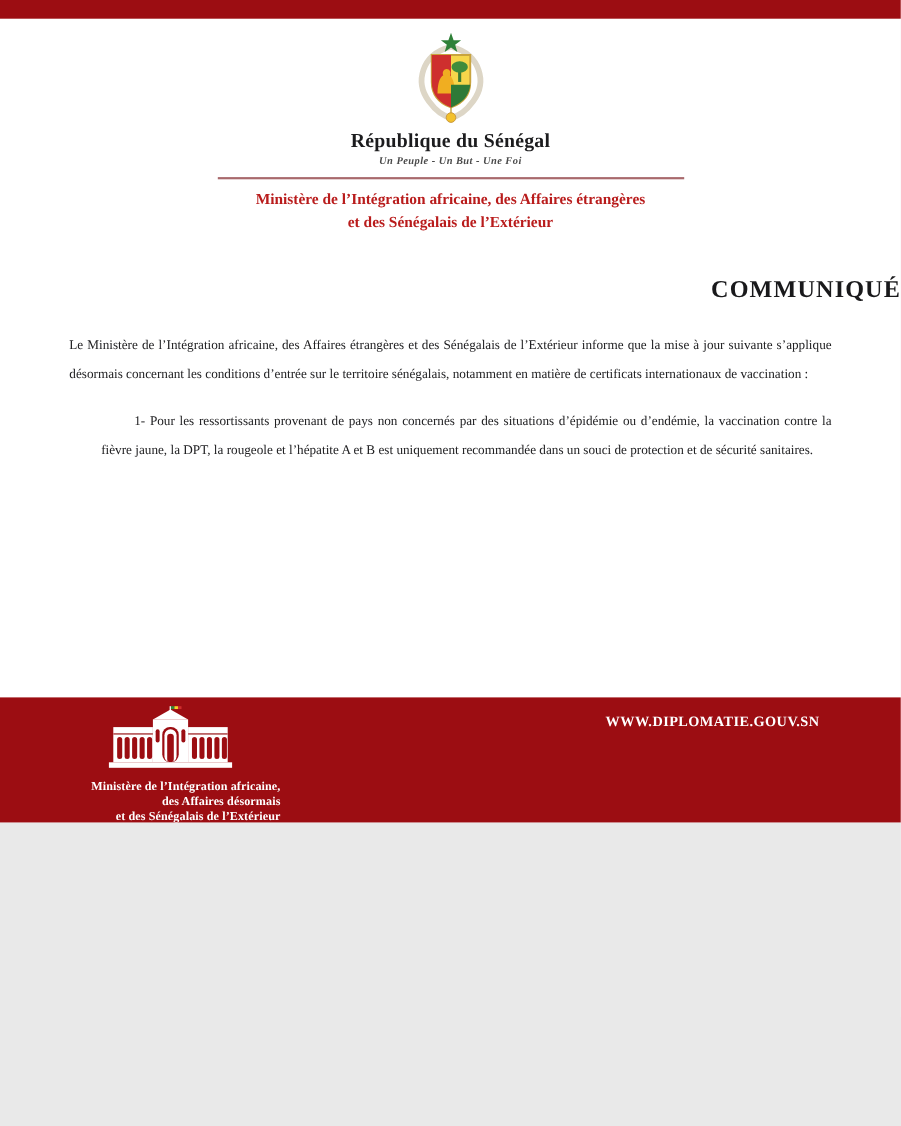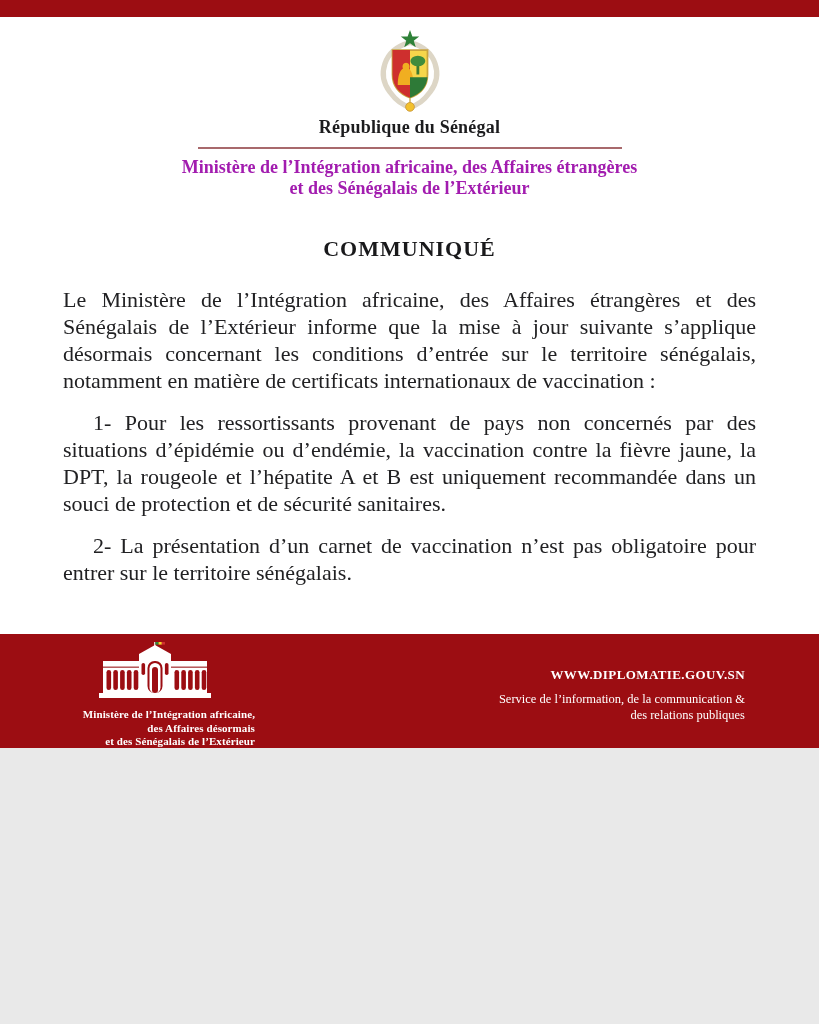--- a/index.html
+++ b/index.html
@@ -6,37 +6,37 @@
   .page{
     position:relative;width:819px;height:748px;margin:0 auto;background:#ffffff;
     font-family:Liberation Serif, serif;color:#1d1d1f;overflow:hidden;
   }
   .topbar{height:17px;background:#9c0d12;}
   .header{text-align:center;}
   .emblem{margin-top:12px;display:inline-block;line-height:0;}
   .country{font-size:18px;font-weight:bold;letter-spacing:.2px;color:#1c1c1e;margin-top:0px;}
   .motto{font-size:9.5px;font-weight:bold;font-style:italic;color:#4a4a4a;margin-top:3px;letter-spacing:.4px;}
   .sep{width:424px;height:2px;background:#a8696c;margin:9px auto 0;}
-  .ministry{margin-top:8px;font-size:18px;font-weight:bold;line-height:21px;color:#a21caf;}
-  .doc-title{text-align:center;margin-top:37px;font-size:22px;font-weight:bold;letter-spacing:1px;color:#19191b;}
+  .ministry{margin-top:8px;font-size:14px;font-weight:bold;line-height:21px;color:#b91c1c;}
+  .doc-title{text-align:right;margin-top:37px;font-size:22px;font-weight:bold;letter-spacing:1px;color:#19191b;}
   .body-text{margin:24px 63px 0;}
   .body-text p{
-    margin:0 0 15px 0;font-size:22px;line-height:27px;text-align:justify;color:#212123;
+    margin:0 0 15px 0;font-size:12px;line-height:27px;text-align:justify;color:#212123;
   }
-  .body-text p.indented{text-indent:30px;}
+  .body-text p.indented{text-indent:30px;margin-left:29px;}
   .dateline{
     position:absolute;top:840px;right:73px;font-size:17.5px;font-weight:bold;color:#151517;
   }
   .footer{
     position:absolute;left:0;bottom:0;width:819px;height:114px;background:#9c0d12;color:#ffffff;
   }
   .footer-left{position:absolute;left:55px;top:7px;width:200px;text-align:center;}
   .footer-left .building{line-height:0;}
   .footer-ministry{margin-top:3px;font-size:11px;font-weight:bold;line-height:13.5px;letter-spacing:.1px;text-align:right;}
-  .footer-right{position:absolute;right:74px;top:33px;text-align:right;}
+  .footer-right{position:absolute;right:74px;top:14px;text-align:right;}
   .website{font-size:13px;font-weight:bold;letter-spacing:.4px;}
   .service{margin-top:8px;font-size:12.5px;line-height:16px;font-weight:400;}
 </style>
 </head>
 <body>
 
 <div class="page">
 
   <div class="topbar"></div>
 
@@ -56,33 +56,33 @@
 
         <path d="M50 55 h20 c-1 12 -9 19.5 -20 23.5 z" fill="#2e7a37"></path>
         <rect x="57.4" y="40" width="3.2" height="12" fill="#3c7a33"></rect>
         <ellipse cx="59" cy="36.5" rx="8.5" ry="6" fill="#3f8c3c"></ellipse>
 
         <line x1="50" y1="79" x2="50" y2="85" stroke="#c9a43e" stroke-width="1.5"></line>
         <circle cx="50" cy="89" r="5" fill="#f3c12c" stroke="#c9973a" stroke-width="1"></circle>
       </svg>
     </span>
     <div class="country">République du Sénégal</div>
+    <div class="motto">Un Peuple - Un But - Une Foi</div>
     <div class="sep"></div>
     <div class="ministry">
       <div>Ministère de l’Intégration africaine, des Affaires étrangères</div>
       <div>et des Sénégalais de l’Extérieur</div>
     </div>
   </div>
 
   <div class="doc-title">COMMUNIQUÉ</div>
 
   <div class="body-text">
     <p>Le Ministère de l’Intégration africaine, des Affaires étrangères et des Sénégalais de l’Extérieur informe  que la mise à jour suivante s’applique désormais concernant les conditions d’entrée sur le territoire sénégalais, notamment en matière de certificats internationaux de vaccination :</p>
     <p class="indented">1- Pour les ressortissants provenant de pays non concernés par des situations d’épidémie ou d’endémie, la vaccination contre la fièvre jaune, la DPT, la rougeole et l’hépatite A et B est uniquement recommandée dans un souci de protection et de sécurité sanitaires.</p>
-    <p class="indented">2- La présentation d’un carnet de vaccination n’est pas obligatoire pour entrer sur le territoire sénégalais.</p>
   </div>
 
   <div class="dateline">Fait à Dakar, le 9 Mars 2034</div>
 
   <div class="footer">
     <div class="footer-left">
       <span class="building">
         <svg width="122" height="60" viewBox="0 0 122 60" xmlns="http://www.w3.org/2000/svg">
 
           <rect x="60.2" y="1" width="1.2" height="10" fill="#ffffff"></rect>
@@ -121,20 +121,16 @@
         </svg>
       </span>
       <div class="footer-ministry">
         <div>Ministère de l’Intégration africaine,</div>
         <div>des Affaires désormais</div>
         <div>et des Sénégalais de l’Extérieur</div>
       </div>
     </div>
     <div class="footer-right">
       <div class="website">WWW.DIPLOMATIE.GOUV.SN</div>
-      <div class="service">
-        <div>Service de l’information, de la communication &amp;</div>
-        <div>des relations publiques</div>
-      </div>
     </div>
   </div>
 
 </div>
 
 </body></html>

